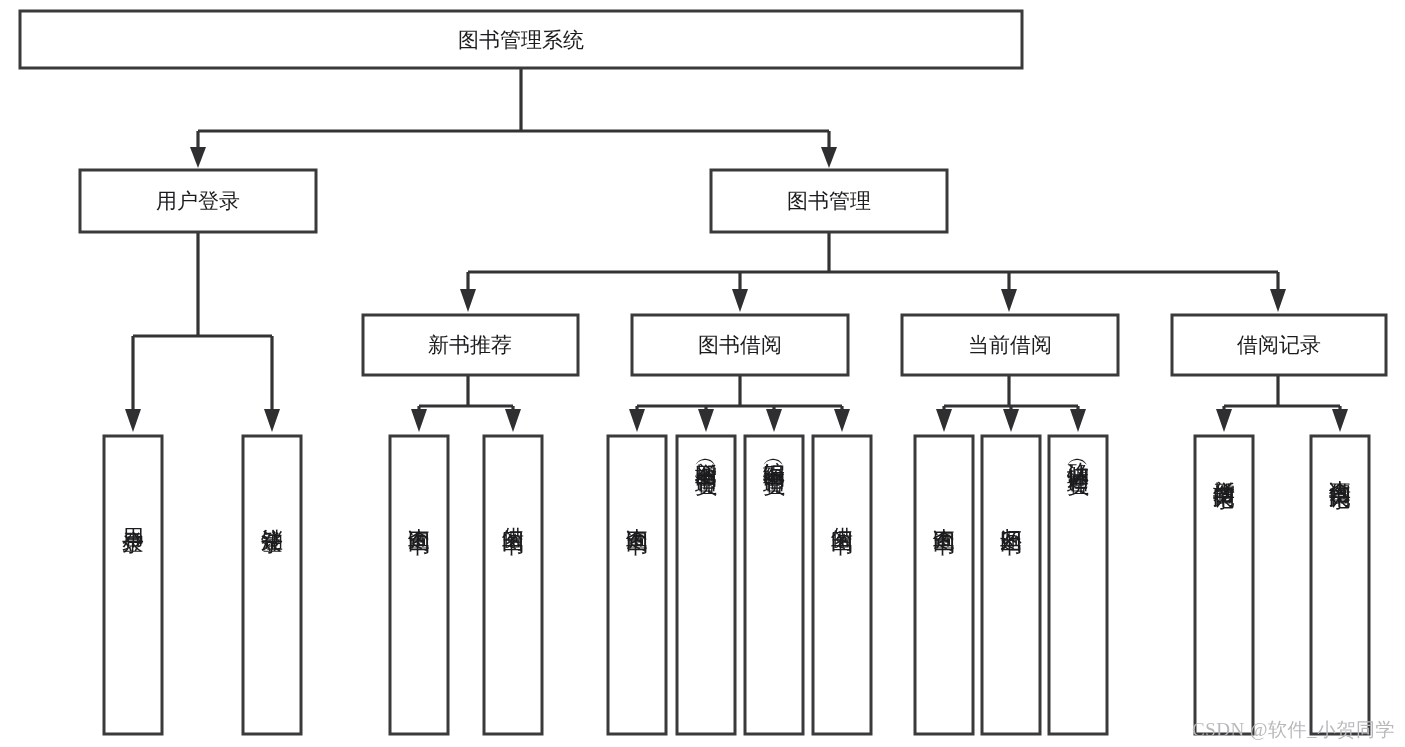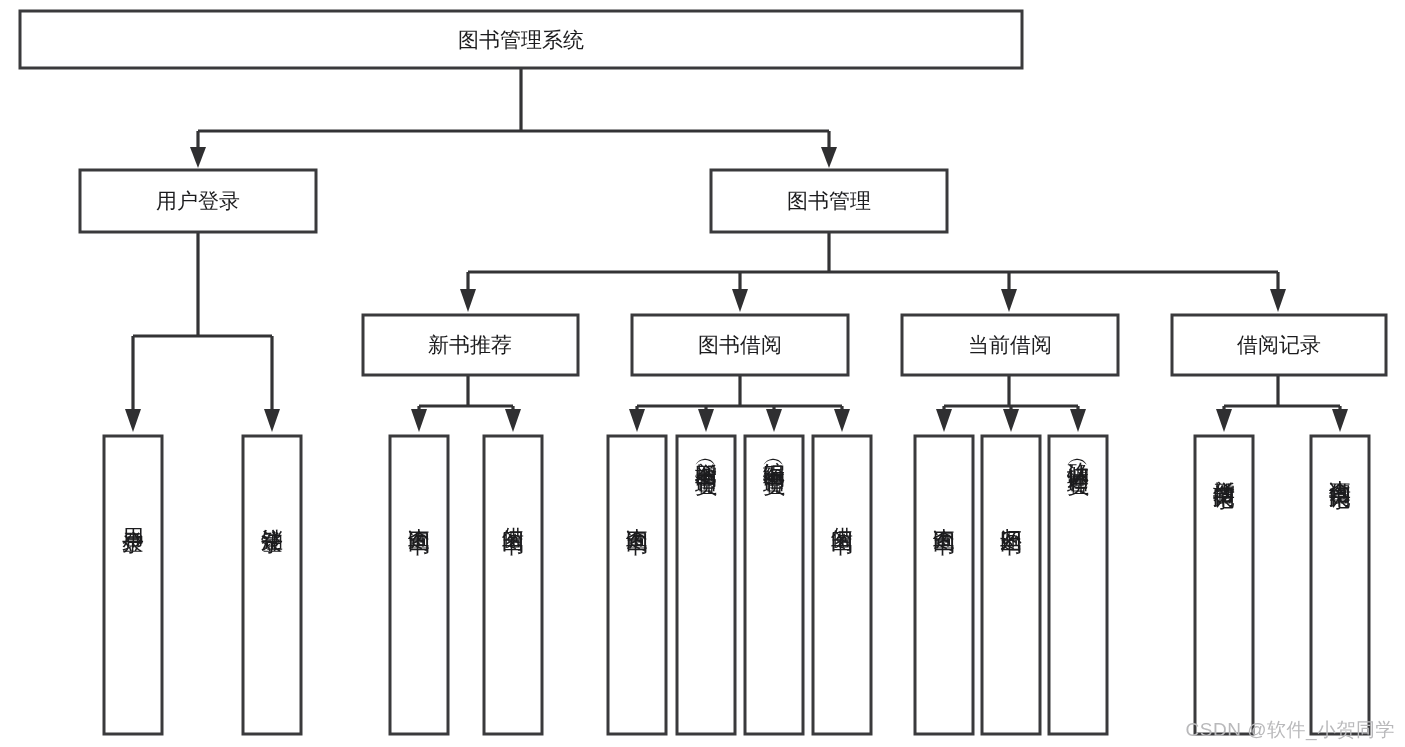--- a/index.html
+++ b/index.html
@@ -62,21 +62,21 @@
     position: absolute;
     display: flex;
     align-items: flex-start;
     justify-content: center;
     pointer-events: none;
   }
   .watermark {
     position: absolute;
     right: 10px;
     bottom: 4px;
-    font-family: Liberation Sans, sans-serif;
+    font-family: Liberation Serif, serif;
     font-size: 19px;
     color: #b9b9bb;
     letter-spacing: 0.5px;
     white-space: nowrap;
   }
 </style>
 </head>
 <body>
 
 <div id="diagram-root">

